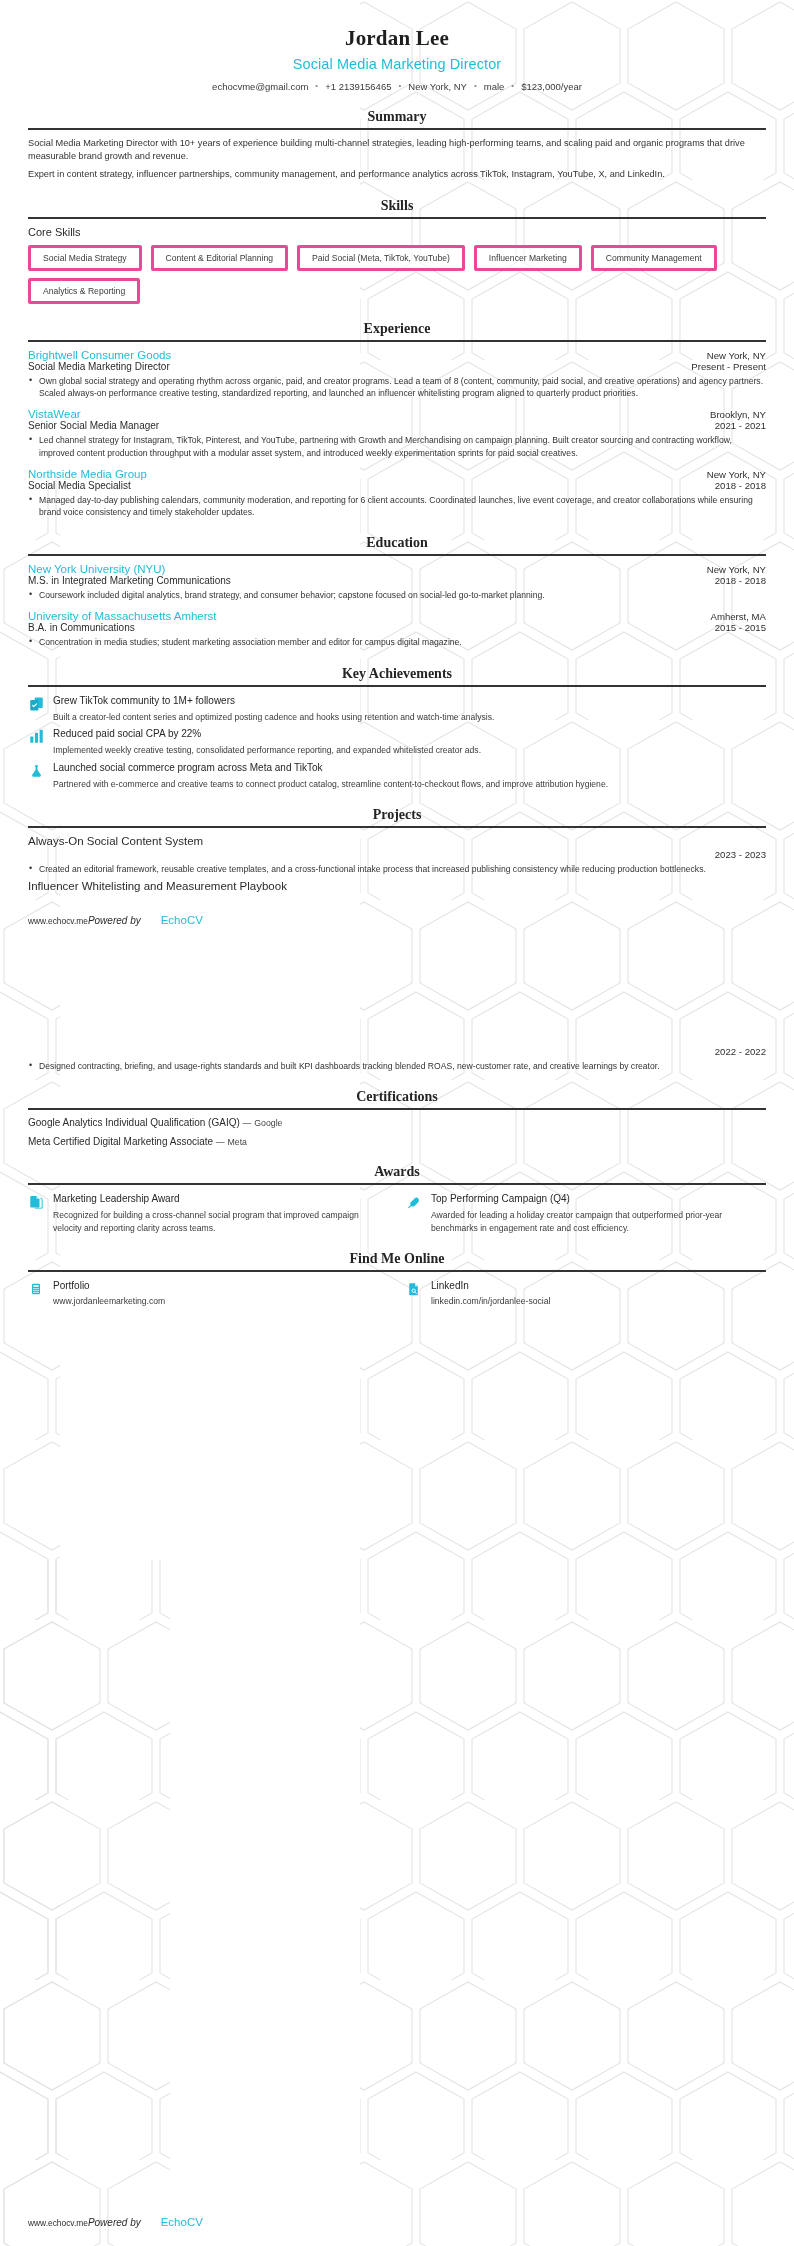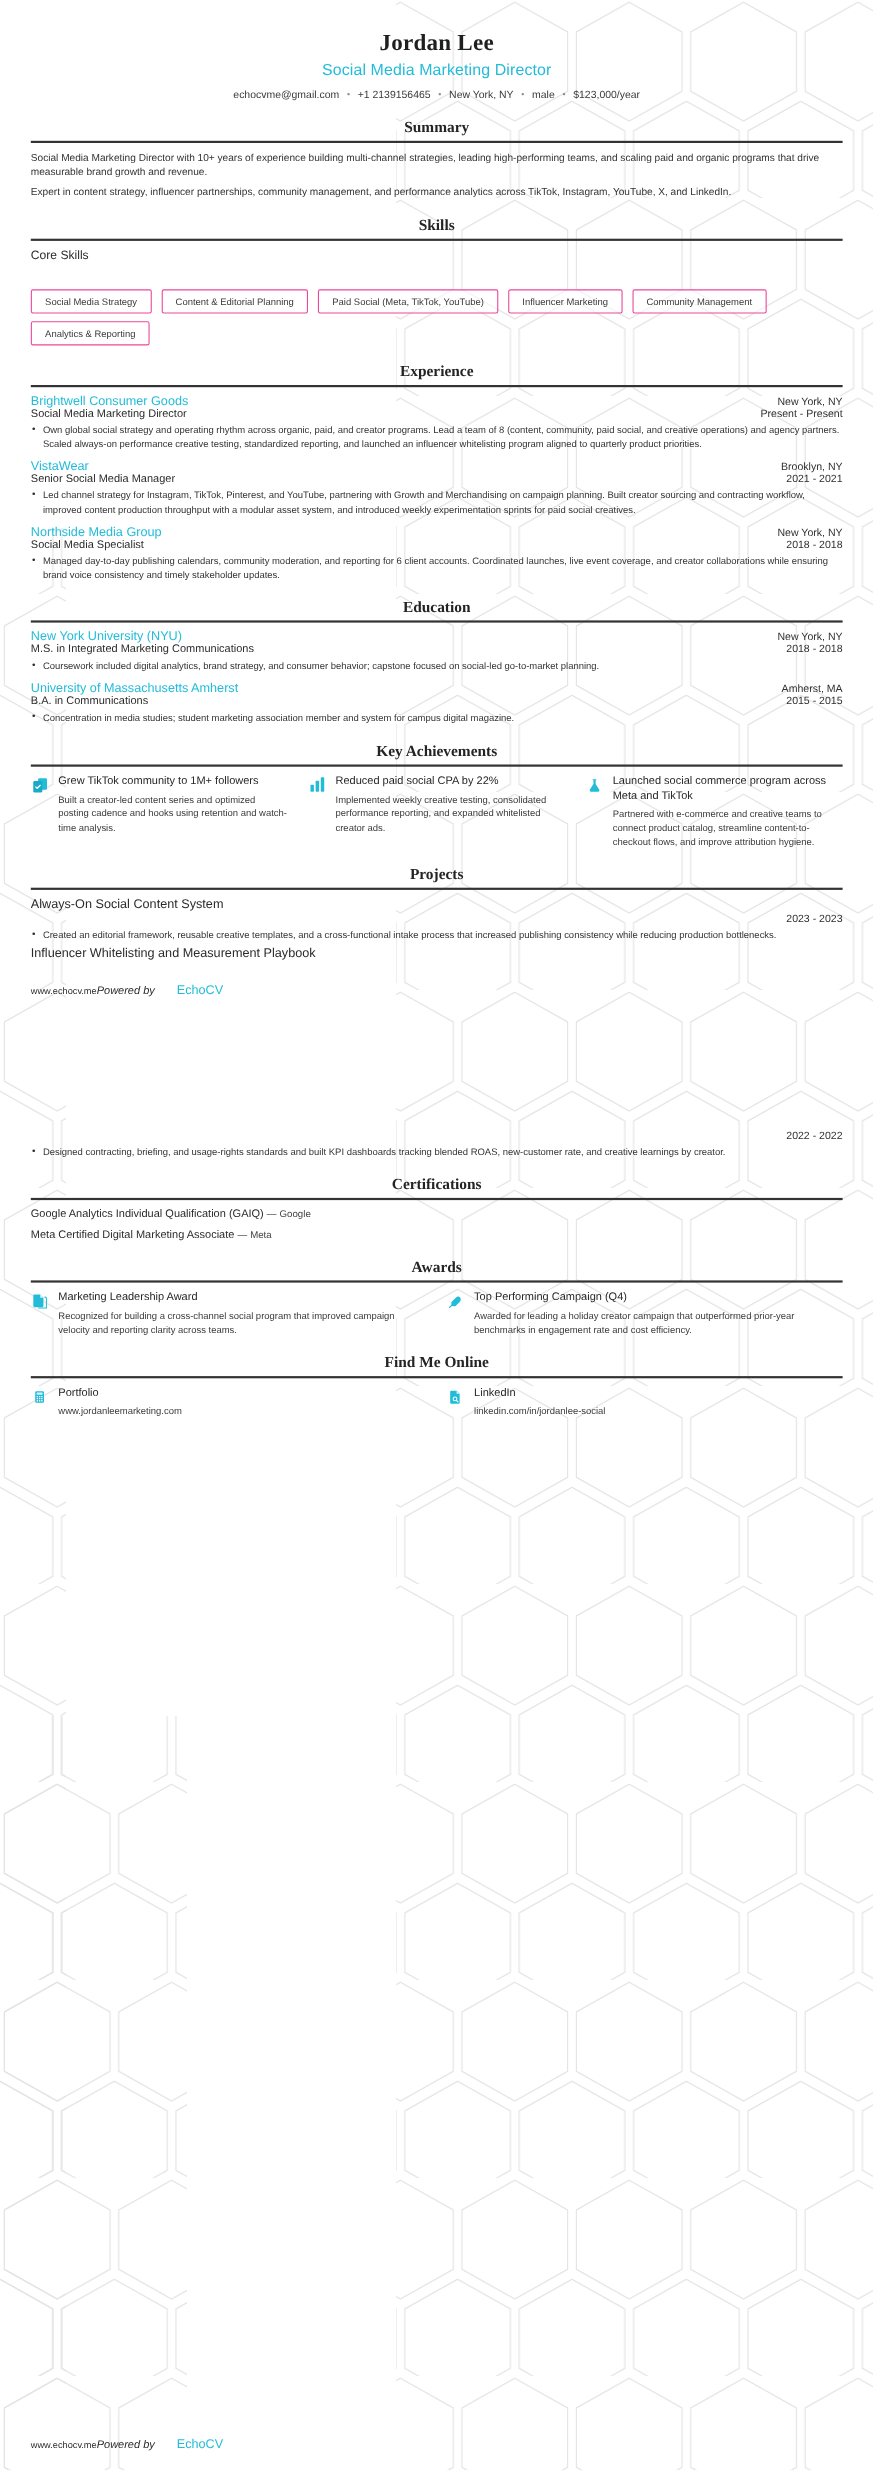--- a/index.html
+++ b/index.html
@@ -88,29 +88,29 @@
     font-size: 9.2px;
     line-height: 1.45;
     color: #333;
     margin-bottom: 4px;
   }
 
   
   .skill-group-name {
     font-size: 11px;
     color: #2b2b2b;
-    margin: 2px 0 25px 0;
+    margin: 2px 0 7px 0;
   }
   .skill-tags {
     display: flex;
     flex-wrap: wrap;
     gap: 7px 9px;
   }
   .skill-tag {
-    border: 1px solid #ec4899;
+    border: 3px solid #ec4899;
     border-radius: 2px;
     padding: 5px 12px;
     font-size: 8.6px;
     color: #3a3a3a;
     background: rgba(255,255,255,.55);
     white-space: nowrap;
   }
 
   
   .entry { margin-bottom: 9px; }
@@ -152,21 +152,21 @@
     position: absolute;
     left: 1px;
     top: -1px;
     font-size: 9px;
     color: #333;
   }
 
   
   .grid3 {
     display: grid;
-    grid-template-columns: 1fr 1fr 1fr;
+    grid-template-columns: 1fr;
     gap: 4px 18px;
     margin-top: 4px;
   }
   .grid2 {
     display: grid;
     grid-template-columns: 1fr 1fr;
     gap: 4px 18px;
     margin-top: 4px;
   }
   .ka-item { display: flex; gap: 9px; align-items: flex-start; }
@@ -375,21 +375,21 @@
       <div class="entry">
         <div class="entry-row">
           <span class="entry-org">University of Massachusetts Amherst</span>
           <span class="entry-loc">Amherst, MA</span>
         </div>
         <div class="entry-row">
           <span class="entry-role">B.A. in Communications</span>
           <span class="entry-dates">2015 - 2015</span>
         </div>
         <ul class="bullets">
-          <li>Concentration in media studies; student marketing association member and system for campus digital magazine.</li>
+          <li>Concentration in media studies; student marketing association member and editor for campus digital magazine.</li>
         </ul>
       </div>
     </div>
 
     <div class="section">
       <div class="section-title">Key Achievements</div>
       <div class="section-rule"></div>
       <div class="grid3">
 
         <div class="ka-item">

